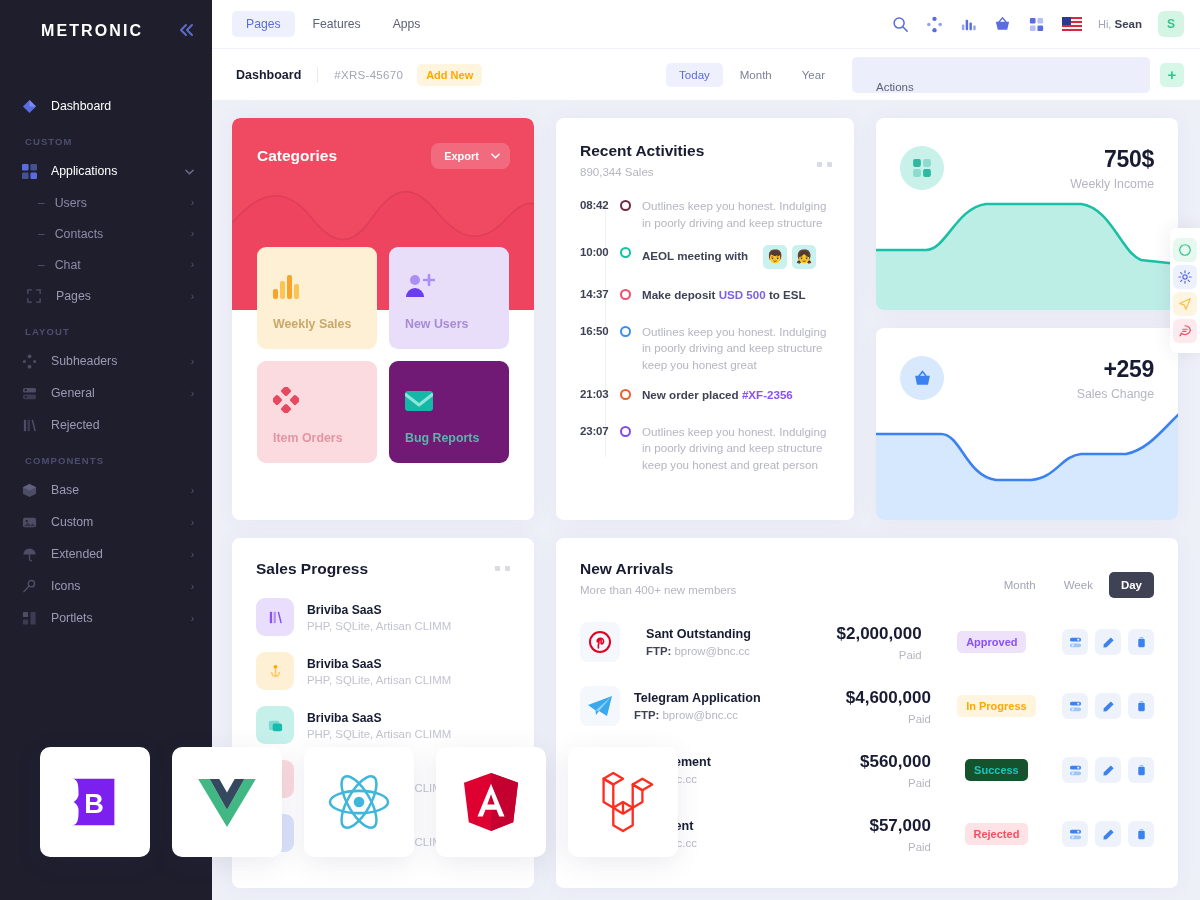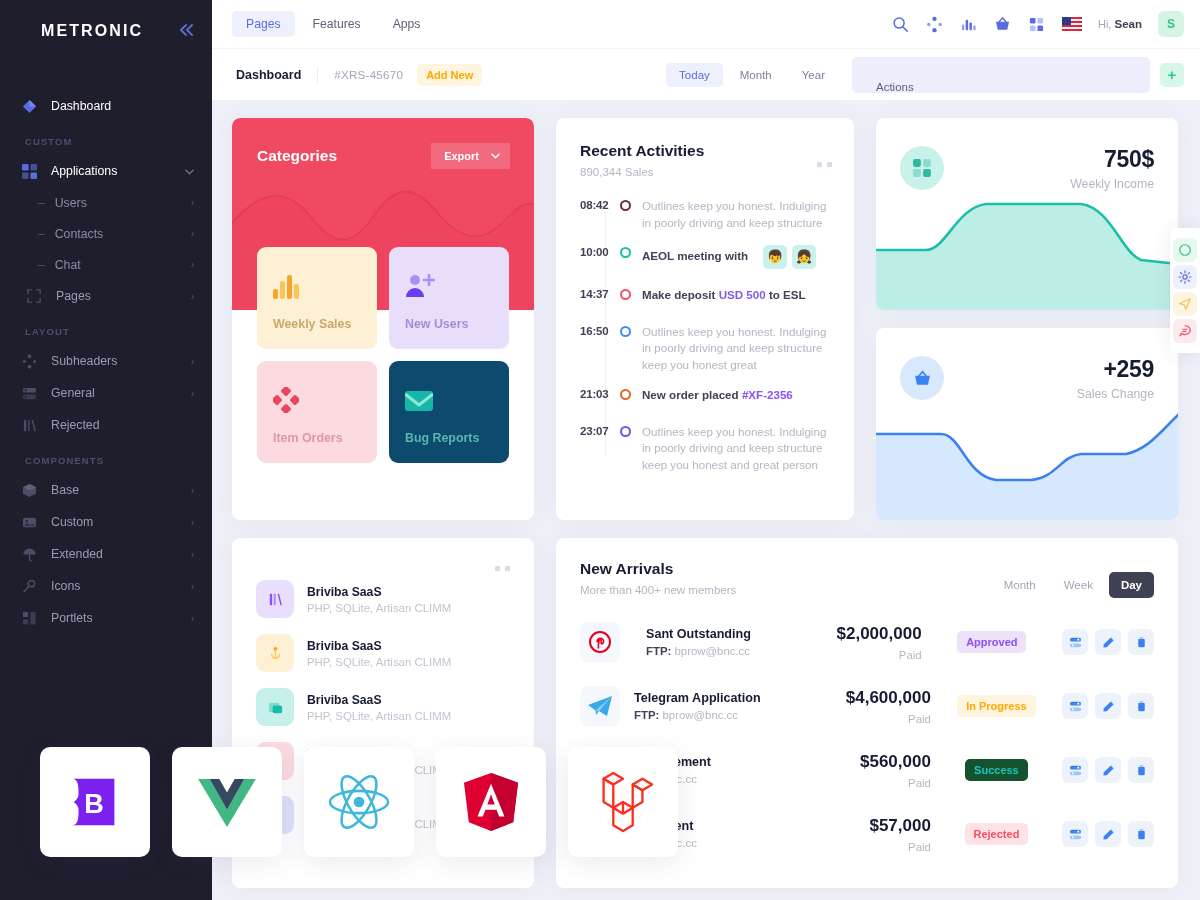--- a/index.html
+++ b/index.html
@@ -93,33 +93,33 @@
   
   .cat{ width:302px; position:relative; overflow:hidden; }
   .cat-top{
     position:absolute; left:0; top:0; right:0; height:192px;
     background:#f1416c; background:#ef4a62; border-radius:8px 8px 0 0; overflow:hidden;
   }
   .cat-head{ position:relative; z-index:3; display:flex; align-items:center; padding:25px 24px 0 25px; }
   .cat-title{ color:#fff; font-size:15.5px; font-weight:bold; }
   .cat-export{
     margin-left:auto; background:rgba(255,255,255,.18); color:#fff; font-size:11px; font-weight:bold;
-    padding:7px 10px 7px 13px; border-radius:0; display:flex; align-items:center; gap:12px; cursor:pointer;
+    padding:7px 10px 7px 13px; border-radius:8px; display:flex; align-items:center; gap:12px; cursor:pointer;
   }
   .cat-grid{
     position:relative; z-index:3; display:grid; grid-template-columns:1fr 1fr; gap:12px;
     padding:78px 25px 24px 25px;
   }
   .cat-tile{ border-radius:9px; height:102px; padding:18px 16px; display:flex; flex-direction:column; }
   .cat-tile .ci{ height:34px; display:flex; align-items:flex-end; }
   .cat-tile .cl{ margin-top:auto; font-size:12.4px; font-weight:600; }
   .t-yellow{ background:#fdf0d5; } .t-yellow .cl{ color:#c9a96b; }
   .t-purple{ background:#e8def9; } .t-purple .cl{ color:#a78bd6; }
   .t-pink{ background:#fbdbdf; } .t-pink .cl{ color:#e196a2; }
-  .t-teal{ background:#0c4a6e; } .t-teal .cl{ color:#5cb5ab; }
+  .t-teal{ background:#701a75; } .t-teal .cl{ color:#5cb5ab; }
 
   
   .act{ width:298px; padding:24px 22px 0 24px; position:relative; }
   .act-title{ font-size:15.5px; font-weight:bold; color:#181c32; }
   .act-sub{ font-size:11.5px; color:#b5b5c3; margin-top:6px; }
   .act-menu{ position:absolute; right:22px; top:44px; display:flex; gap:5px; }
   .act-menu i{ width:5px; height:5px; background:#d9dae4; display:block; border-radius:1px;}
   .timeline{ margin-top:20px; position:relative; }
   .tl-line{ position:absolute; left:24.5px; top:8px; bottom:16px; width:1.5px; background:#eff0f4; }
   .tl-row{ display:flex; position:relative; margin-bottom:14px; }
@@ -594,20 +594,21 @@
               <path d="M0 34 L65 34 C85 34, 90 76, 120 80 L155 80 C180 78, 185 56, 205 54 L250 54 C280 48, 295 14, 320 2" stroke="#3b82f0" stroke-width="2.6" fill="none" stroke-linecap="round"></path>
             </svg>
           </section>
 
         </div>
       </div>
 
       <div class="row2">
 
         <section class="card sales">
+          <div class="sales-title">Sales Progress</div>
           <div class="act-menu" style="top:28px;right:24px;">
               <i></i>
               <i></i>
             </div>
 
           <div class="sp-row" style="margin-top:20px;">
             <span class="sp-ico" style="background:#e9dffc">
               <svg width="17" height="17" viewBox="0 0 18 18">
                   <rect x="3" y="3" width="2.4" height="12" fill="#8950fc"></rect>
                   <rect x="7" y="3" width="2.4" height="12" fill="#b38df7"></rect>

